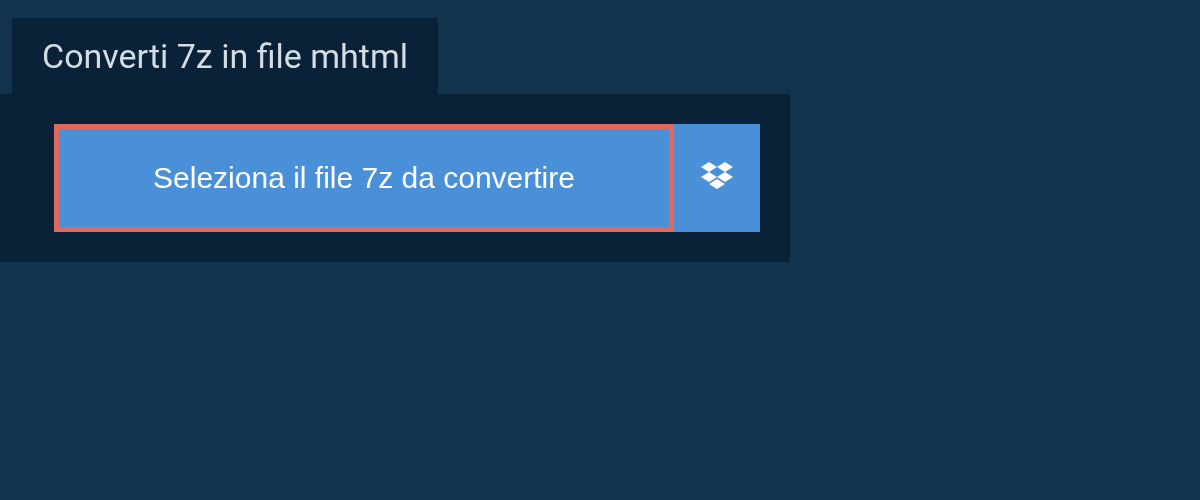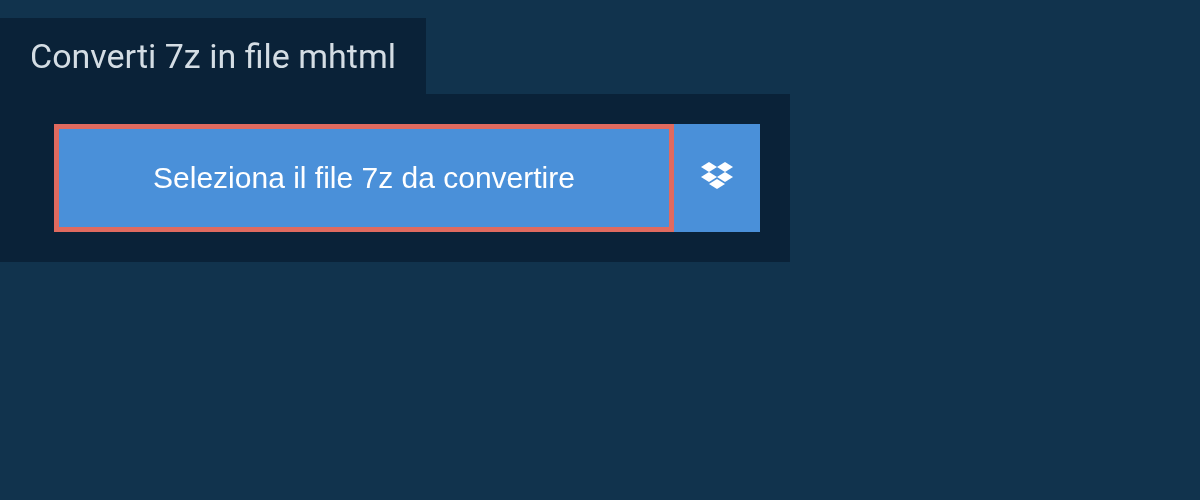--- a/index.html
+++ b/index.html
@@ -12,21 +12,21 @@
       height: 500px;
       background: #11334d;
       font-family: -apple-system, BlinkMacSystemFont, "Segoe UI", Roboto, Helvetica, Arial, sans-serif;
       overflow: hidden;
     }
     .tab-container {
       display: inline-block;
       background: #0a2238;
       padding: 18px 30px;
       margin-top: 18px;
-      margin-left: 0;
+      margin-left: 12px;
     }
     .tab-title {
       color: #d4dde4;
       font-size: 34px;
       font-weight: 400;
     }
     .upload-panel {
       background: #0a2238;
       margin-top: 0;
       padding: 30px 30px;

